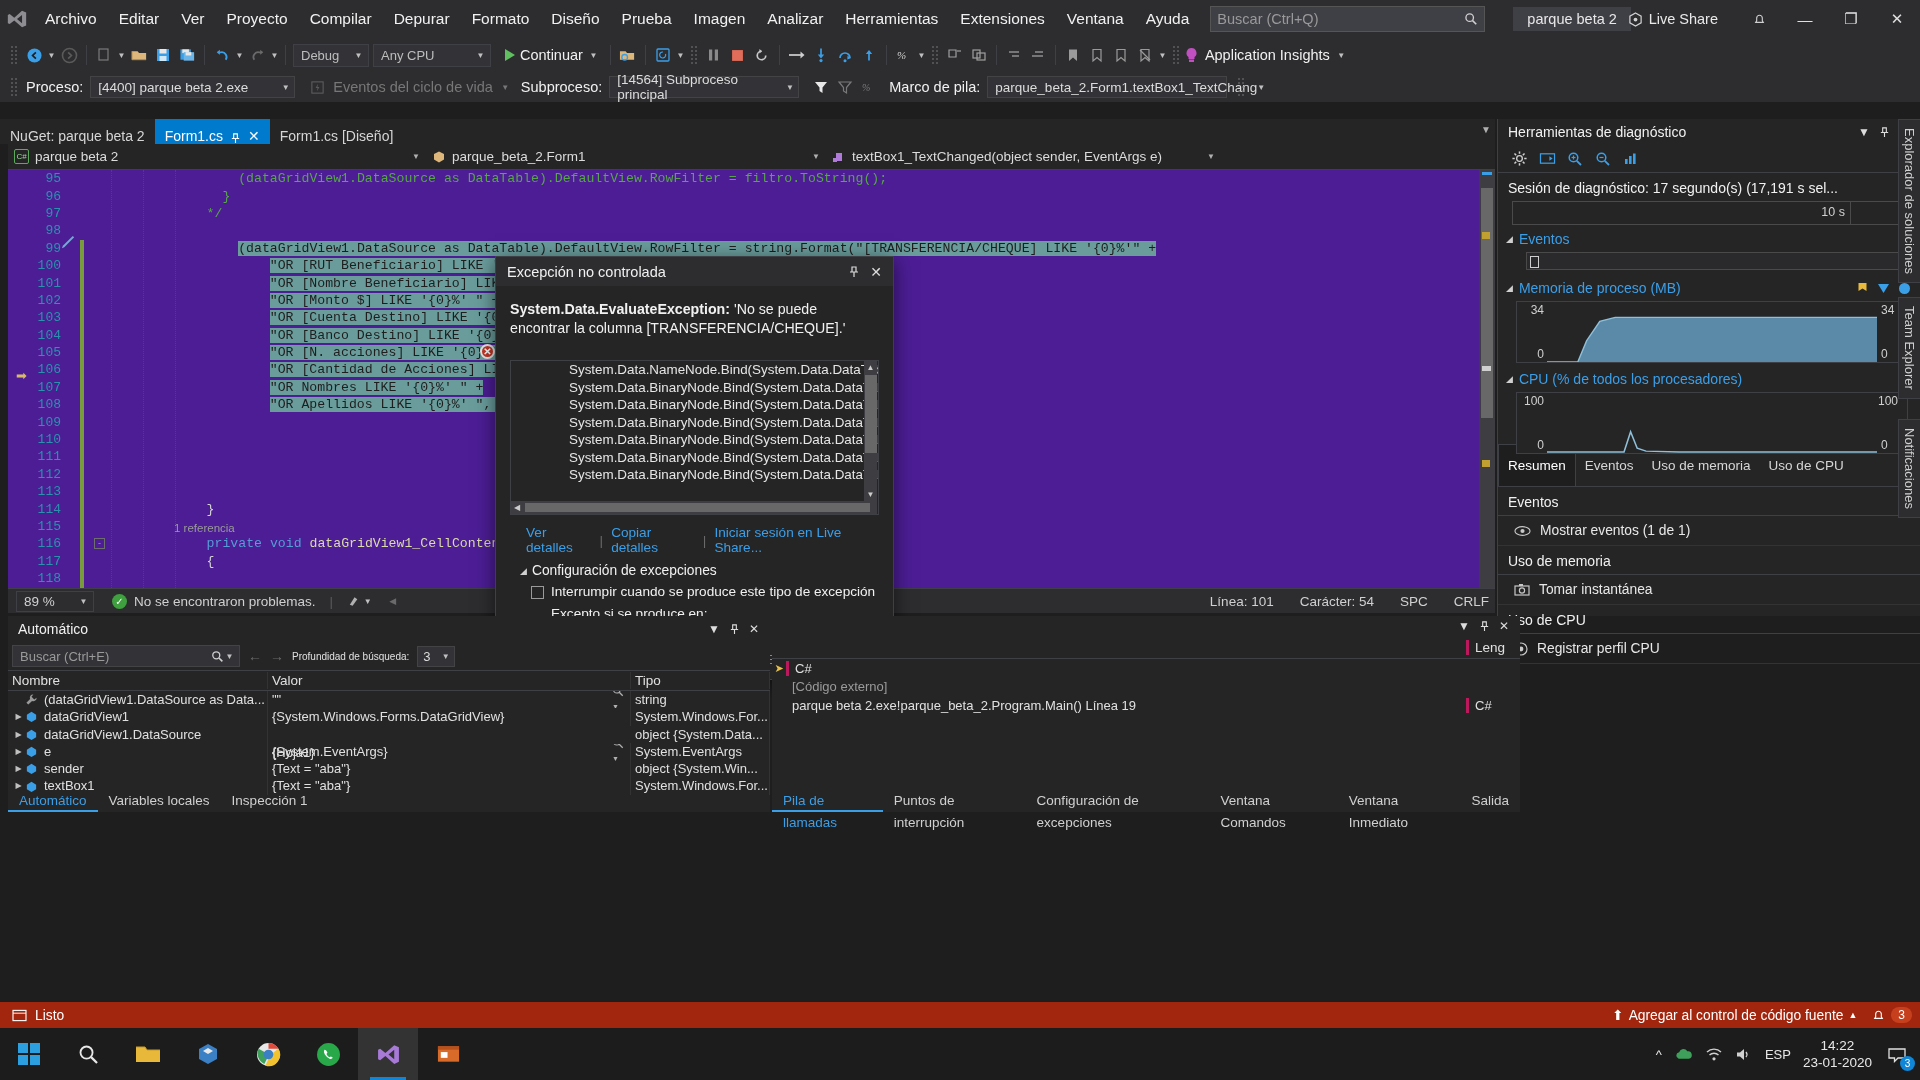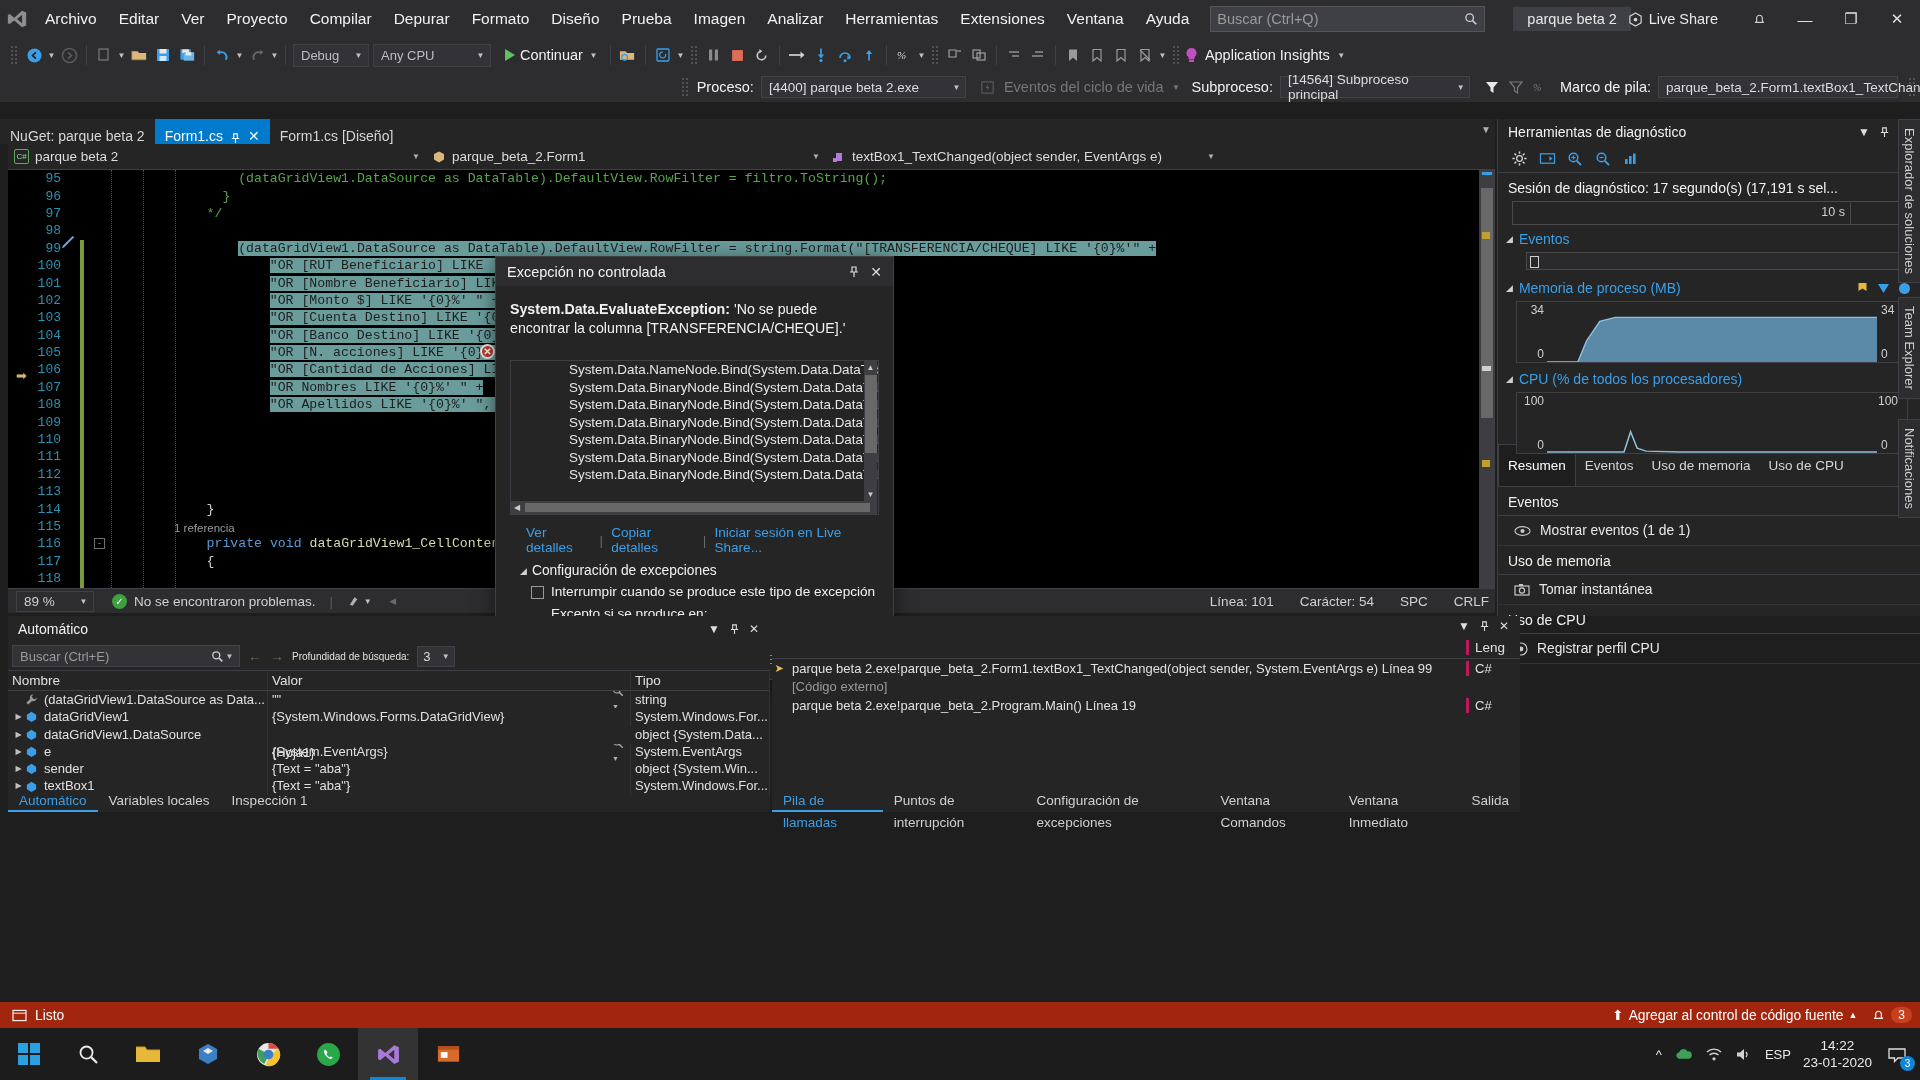--- a/index.html
+++ b/index.html
@@ -57,22 +57,22 @@
     justify-content:space-between;
   }
   .combo .cv { white-space:nowrap; overflow:hidden; }
   .run-btn { display:flex; align-items:center; gap:5px; padding:0 6px; height:26px; color:#f1f1f1; font-size:14.5px; }
   .tri-right { width:0;height:0;border-left:10px solid #60c060;border-top:6px solid transparent;border-bottom:6px solid transparent; }
   .appins { color:#f1f1f1; font-size:14.5px; display:flex; align-items:center; gap:6px; }
 
   
   .debugbar {
     position:absolute; left:0; top:72px; width:1920px; height:30px;
-    background:#2d2d30; display:flex; align-items:center; padding-left:12px;
-    font-size:14.5px; color:#f1f1f1;justify-content:flex-end;
+    background:#2d2d30; display:flex; align-items:center; padding-left:6px;
+    font-size:14.5px; color:#f1f1f1;
   }
   .dlabel { margin:0 7px 0 4px; white-space:nowrap; }
   .dcombo {
     height:22px; background:#333337; border:1px solid #434346; color:#dcdcdc;
     font-size:13.5px; display:flex; align-items:center; justify-content:space-between;
     padding:0 3px 0 7px;
   }
   .dim { color:#777; }
 
   
@@ -99,21 +99,21 @@
   }
   .navcombo .nc-caret { position:absolute; right:6px; color:#b0b0b0; font-size:8px; }
   .cs-badge {
     width:15px;height:15px;border:1px solid #5ca85c;color:#9bd39b;
     font-size:8px;display:flex;align-items:center;justify-content:center;border-radius:2px;
   }
 
   
   .editor {
     position:absolute; left:8px; top:170px; width:1487px; height:418px;
-    background:#000000; overflow:hidden;
+    background:#4c1d95; overflow:hidden;
   }
   .code-rows { position:absolute; left:0; top:0; width:100%; }
   .crow { height:17.4px; display:flex; align-items:center; position:relative; }
   .ln {
     width:62px; text-align:right; padding-right:9px; color:#2b91af;
     font-family:"Liberation Mono", monospace; font-size:13px; flex:none;
   }
   .gutter-glyph { width:12px; flex:none; position:relative; height:17.4px; }
   .chgbar { position:absolute; left:72px; width:4px; height:17.4px; background:#7a9a3e; }
   .codetext {
@@ -1265,21 +1265,20 @@
       </span>
       <span class="ph-btn">✕</span>
     </div>
     <div class="cs-head">
       <div class="cs-name"></div>
       <div class="cs-lang" style="width:54px;">Leng</div>
     </div>
     <div id="cs-rows">
         <div class="cs-row">
           <span style="width: 14px; text-align: center; color: rgb(232, 192, 74); font-size: 11px;">➤</span>
-          <div class="cs-name">parque beta 2.exe!parque_beta_2.Form1.textBox1_TextChanged(object sender, System.EventArgs e) Línea 99</div>
           <div class="cs-lang" style="width: 54px;">C#</div>
         </div>
         <div class="cs-row">
           <span style="width: 14px; text-align: center; color: rgb(232, 192, 74); font-size: 11px;"></span>
           <div class="cs-name cs-gray">[Código externo]</div>
           <div class="cs-lang" style="width: 54px;"></div>
         </div>
         <div class="cs-row">
           <span style="width: 14px; text-align: center; color: rgb(232, 192, 74); font-size: 11px;"></span>
           <div class="cs-name">parque beta 2.exe!parque_beta_2.Program.Main() Línea 19</div>

